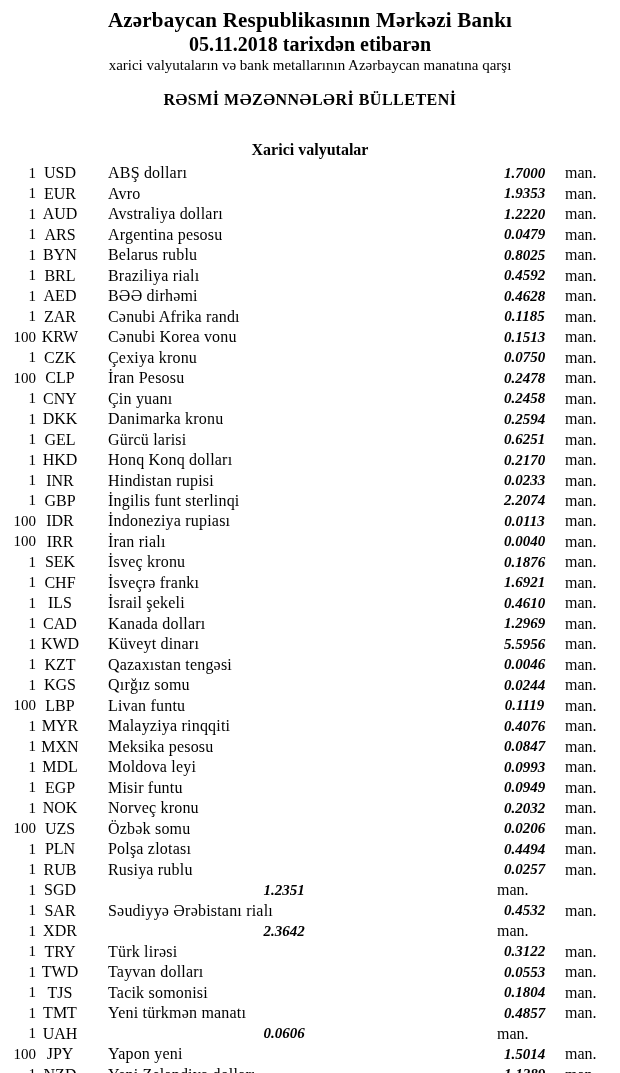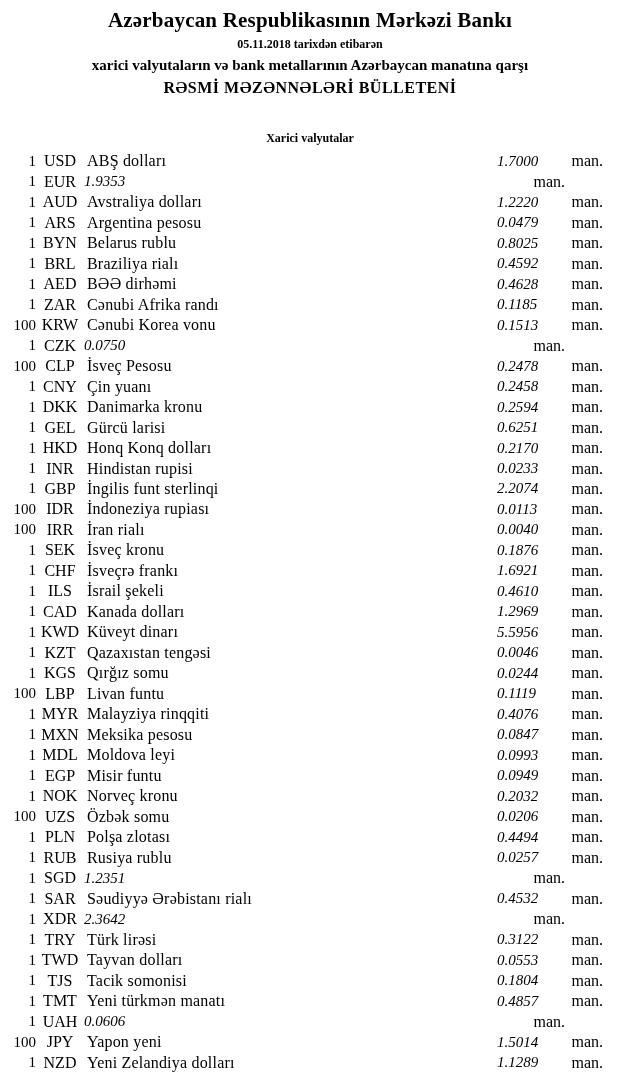--- a/index.html
+++ b/index.html
@@ -22,38 +22,39 @@
     text-align: center;
     padding-top: 6px;
   }
   .bank-name {
     font-size: 21px;
     font-weight: bold;
     line-height: 28px;
     letter-spacing: 0.2px;
   }
   .date-line {
-    font-size: 12px;
+    font-size: 20px;
     font-weight: bold;
     line-height: 20px;
   }
   .subtitle {
     font-size: 15px;
-    font-weight: bold;
+    font-weight: normal;
     line-height: 22px;
   }
   .bulletin-title {
     font-size: 16px;
     font-weight: bold;
     line-height: 23px;
     letter-spacing: 0.5px;
+    margin-top: 12px;
   }
   .section-title {
     text-align: center;
-    font-size: 12px;
+    font-size: 16px;
     font-weight: bold;
     line-height: 20px;
     margin-top: 29px;
   }
   .rates {
     margin-top: 3px;
   }
   .row {
     display: grid;
     grid-template-columns: 36px 48px 1fr 68px 38px;
@@ -66,30 +67,31 @@
     text-align: right;
     font-size: 15px;
   }
   .code {
     text-align: center;
   }
   .name {
     padding-left: 3px;
     letter-spacing: 0.2px;
     white-space: nowrap;
+    margin-left: 21px;
   }
   .rate {
-    text-align: left;
-    font-weight: normal;
+    text-align: center;
+    font-weight: bold;
     font-style: italic;
     font-size: 15px;
     padding-right: 13px;
   }
   .unit {
-    text-align: right;
+    text-align: left;
   }
 </style>
 </head>
 <body>
 
 <div class="page">
   <div class="header">
     <div class="bank-name">Azərbaycan Respublikasının Mərkəzi Bankı</div>
     <div class="date-line">05.11.2018 tarixdən etibarən</div>
     <div class="subtitle">xarici valyutaların və bank metallarının Azərbaycan manatına qarşı</div>
@@ -103,20 +105,21 @@
     <span class="qty">1</span>
     <span class="code">USD</span>
     <span class="name">ABŞ dolları</span>
     <span class="rate">1.7000</span>
     <span class="unit">man.</span>
   </div>
 
   <div class="row">
     <span class="qty">1</span>
     <span class="code">EUR</span>
+    <span class="name">Avro</span>
     <span class="rate">1.9353</span>
     <span class="unit">man.</span>
   </div>
 
   <div class="row">
     <span class="qty">1</span>
     <span class="code">AUD</span>
     <span class="name">Avstraliya dolları</span>
     <span class="rate">1.2220</span>
     <span class="unit">man.</span>
@@ -166,28 +169,29 @@
     <span class="qty">100</span>
     <span class="code">KRW</span>
     <span class="name">Cənubi Korea vonu</span>
     <span class="rate">0.1513</span>
     <span class="unit">man.</span>
   </div>
 
   <div class="row">
     <span class="qty">1</span>
     <span class="code">CZK</span>
+    <span class="name">Çexiya kronu</span>
     <span class="rate">0.0750</span>
     <span class="unit">man.</span>
   </div>
 
   <div class="row">
     <span class="qty">100</span>
     <span class="code">CLP</span>
-    <span class="name">İsveç Pesosu</span>
+    <span class="name">İran Pesosu</span>
     <span class="rate">0.2478</span>
     <span class="unit">man.</span>
   </div>
 
   <div class="row">
     <span class="qty">1</span>
     <span class="code">CNY</span>
     <span class="name">Çin yuanı</span>
     <span class="rate">0.2458</span>
     <span class="unit">man.</span>

